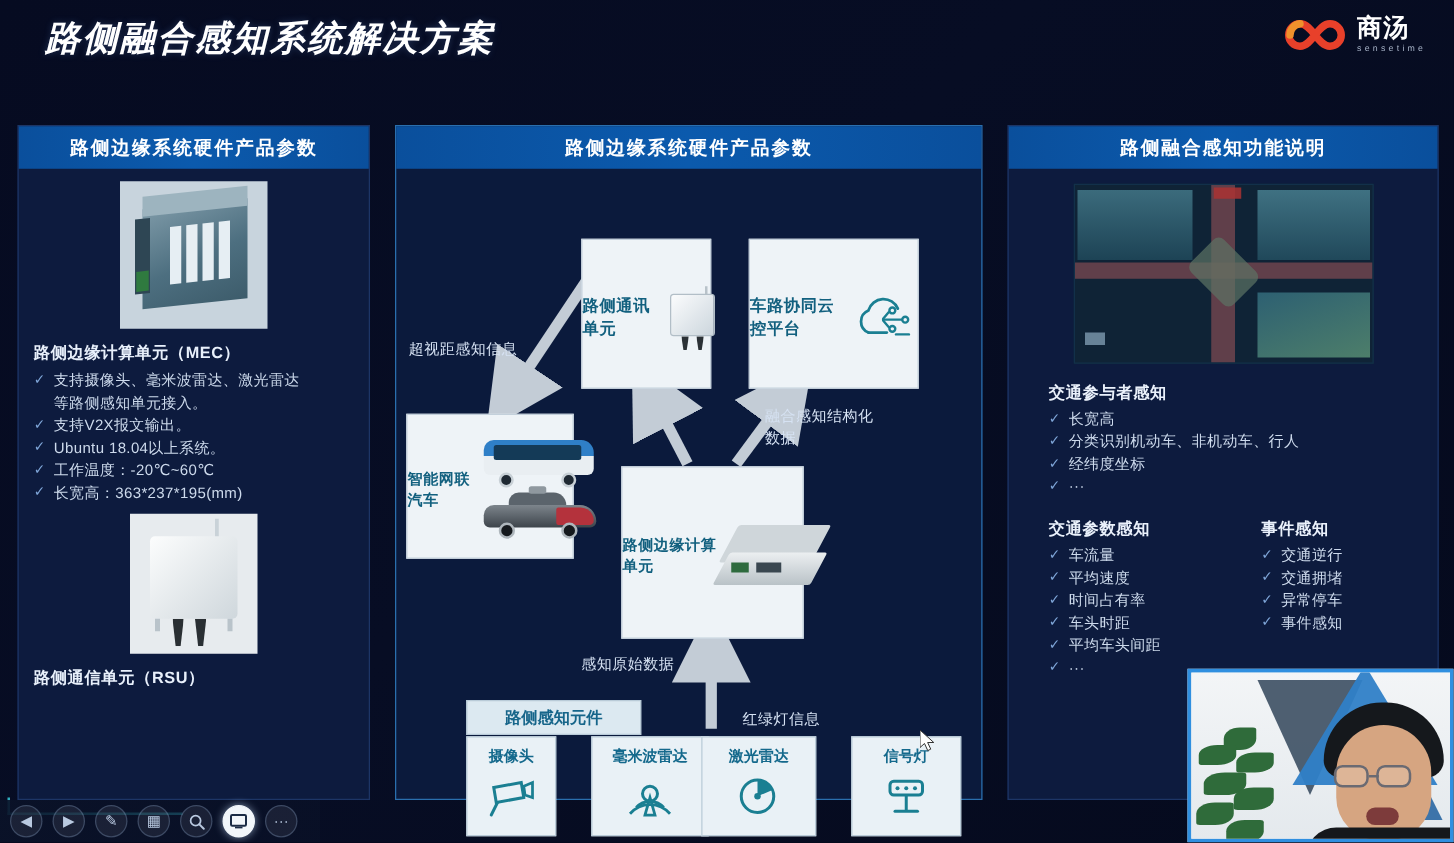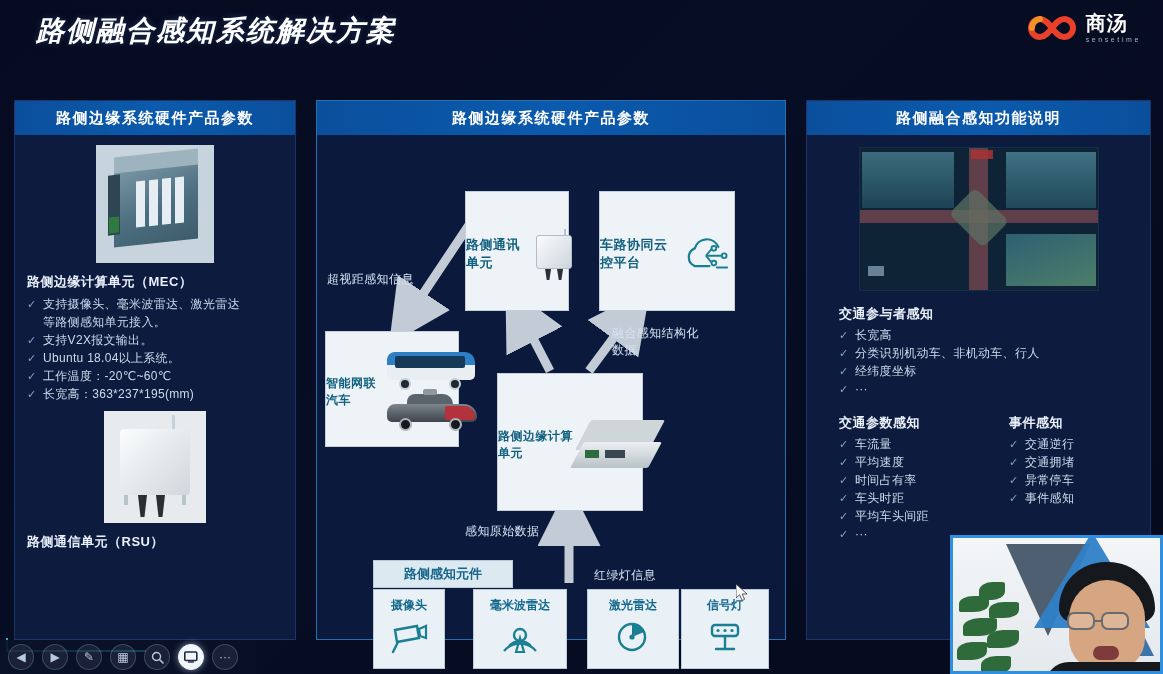--- a/index.html
+++ b/index.html
@@ -86,21 +86,21 @@
   .node-label.sm { font-size:12px; }
 
   #node-rsu    { left: 148px; top: 56px;  width: 104px; height: 120px; }
   #node-cloud  { left: 282px; top: 56px;  width: 136px; height: 120px; }
   #node-car    { left: 8px;   top: 196px; width: 134px; height: 116px; }
   #node-mec    { left: 180px; top: 238px; width: 146px; height: 138px; }
 
   .leaf { position:absolute; background:#e9f1f6; border:1px solid #b9cbd8; display:flex; flex-direction:column; align-items:center; }
   #leaf-cam   { left: 56px;  top: 454px; width: 72px;  height: 80px; }
   #leaf-radar { left: 156px; top: 454px; width: 94px;  height: 80px; }
-  #leaf-lidar { left: 270px; top: 454px; width: 92px;  height: 80px; }
+  #leaf-lidar { left: 244px; top: 454px; width: 92px;  height: 80px; }
   #leaf-light { left: 364px; top: 454px; width: 88px;  height: 80px; }
   .leaf-label { color:#14698c; font-size:12px; font-weight:bold; margin-top:7px; }
 
   #sensor-tab {
     position:absolute; left:56px; top:425px; width:140px; height:28px;
     background:#dce9f1; border:1px solid #b9cbd8;
     display:flex; align-items:center; justify-content:center;
     color:#16658a; font-size:13px; font-weight:bold;
   }
 

